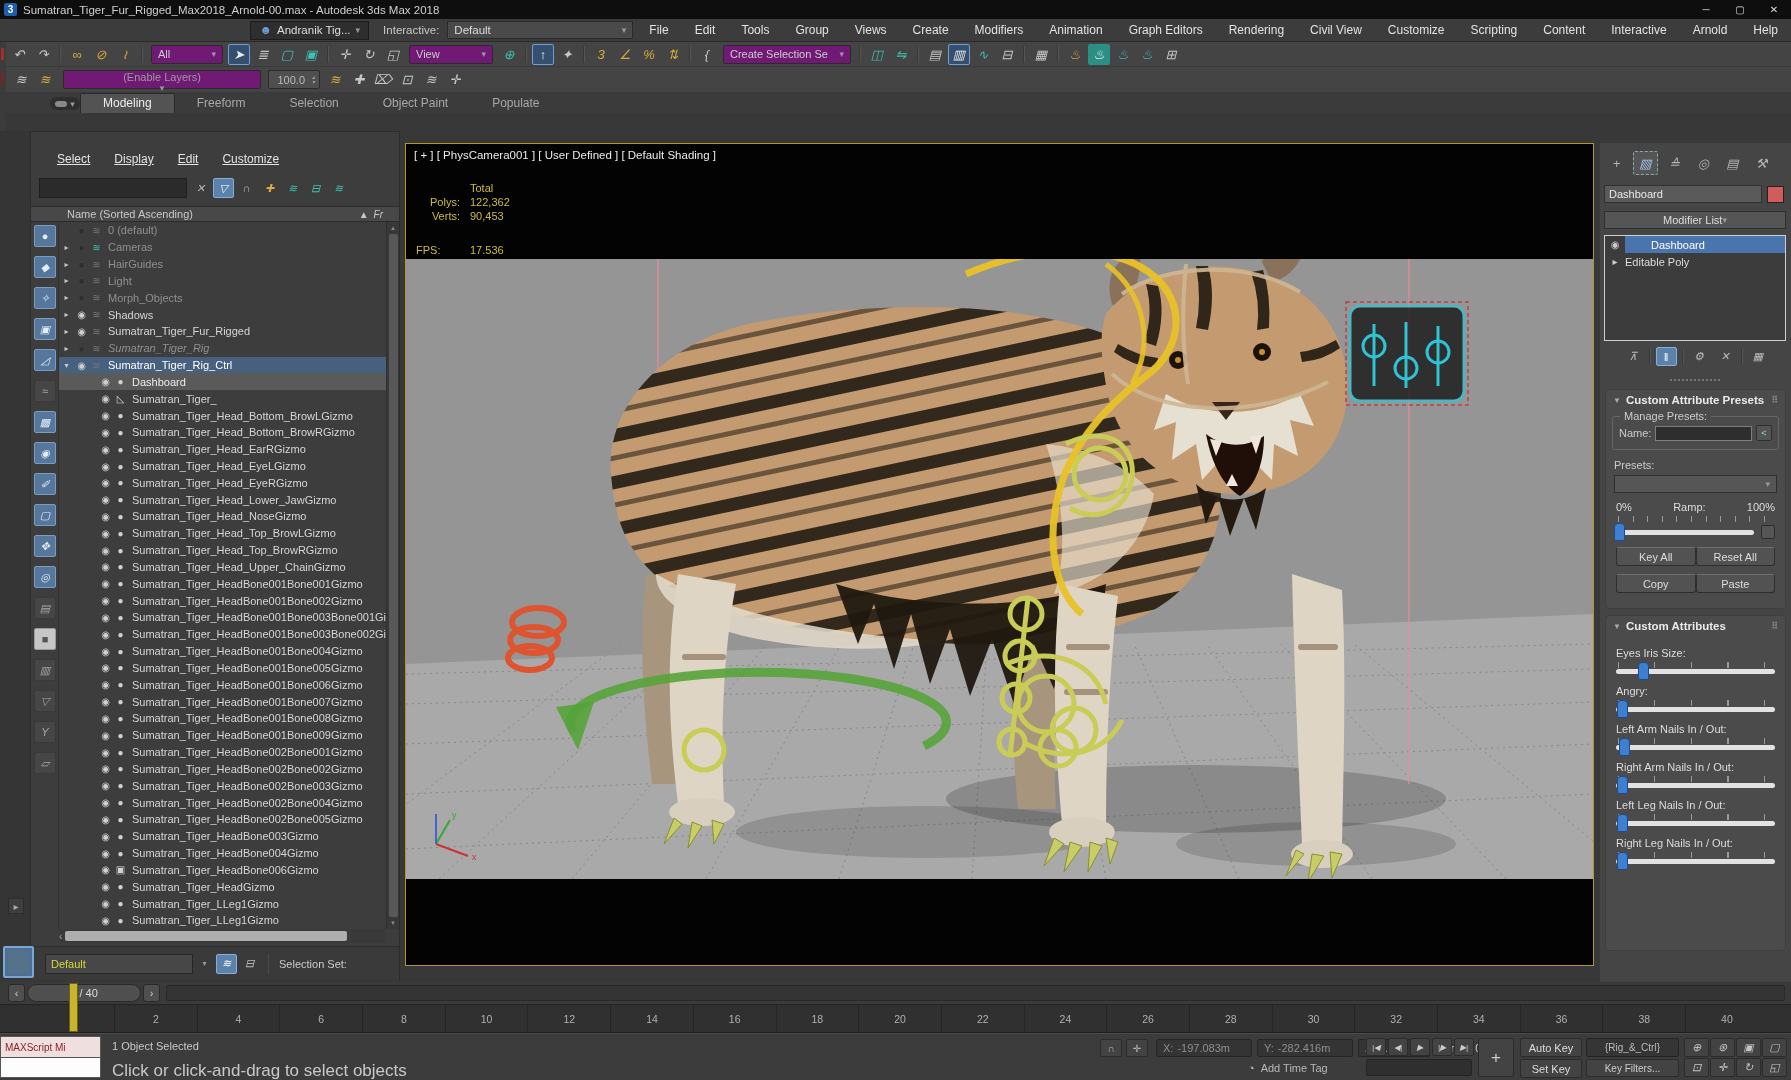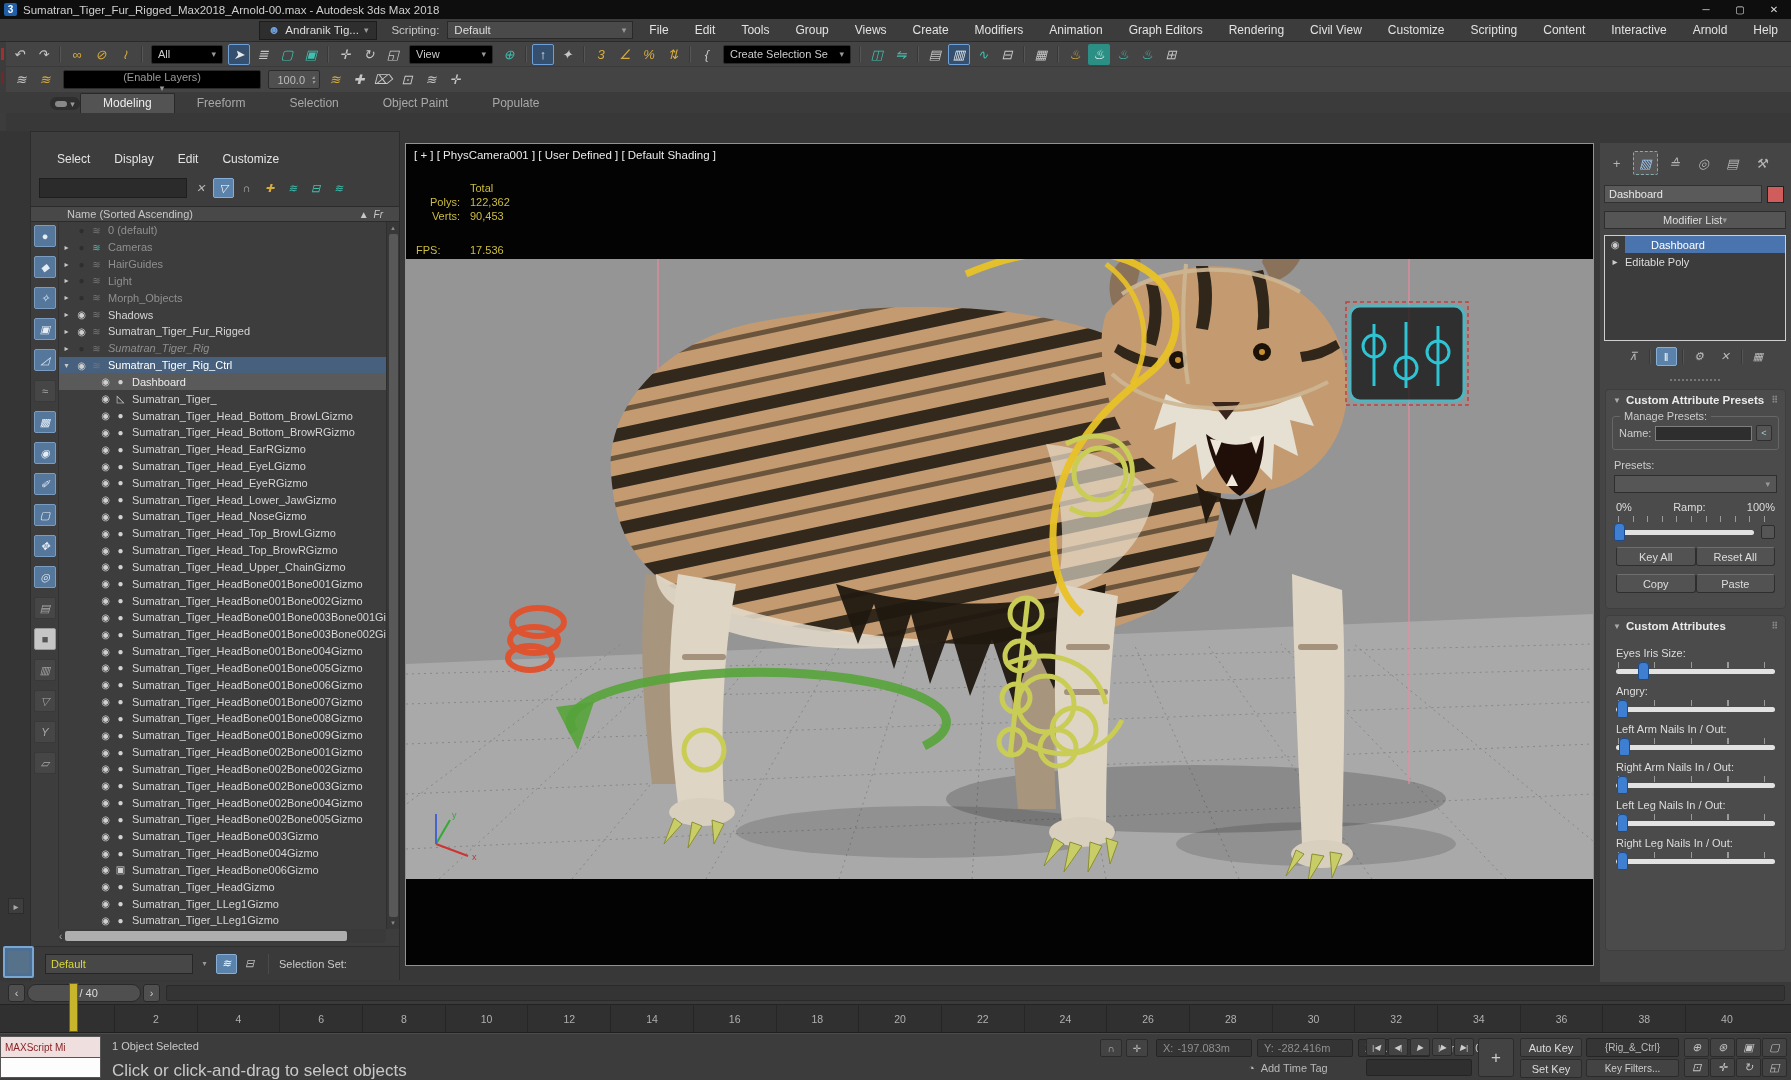--- a/index.html
+++ b/index.html
@@ -29,21 +29,21 @@
   
   .toolbar1 { left:0; top:42px; width:1791px; height:24px; background:#444; display:flex; align-items:center; padding-left:8px; gap:2px; }
   .toolbar2 { left:0; top:66px; width:1791px; height:26px; background:#444; border-top:1px solid #3a3a3a; display:flex; align-items:center; padding-left:10px; gap:4px; }
   .tb { display:flex; align-items:center; gap:2px; }
   .tbtn { width:22px; height:21px; display:flex; align-items:center; justify-content:center; font-size:13px; color:#c6c6c6; border-radius:2px; }
   .tbtn.gold { color:#d8ac3c; }
   .tbtn.teal { color:#3ec1b0; }
   .tbtn.active { background:#35506e; border:1px solid #6f9fd8; color:#e8e8e8; }
   .tbtn.tealbg { background:#2c8f86; color:#e8f8f4; }
   .tbtn.sep { width:2px; height:17px; padding:0; margin:0 3px; background:#383838; border-right:1px solid #555; }
-  .dd { height:19px; background:#000000; border:1px solid #2b2b2b; border-radius:2px; color:#ccc; font-size:11px; display:flex; align-items:center; justify-content:space-between; padding:0 6px; margin:0 3px; }
+  .dd { height:19px; background:#701a75; border:1px solid #2b2b2b; border-radius:2px; color:#ccc; font-size:11px; display:flex; align-items:center; justify-content:space-between; padding:0 6px; margin:0 3px; }
   .dd-all { width:72px; } .dd-view { width:84px; } .dd-sel { width:128px; }
   .dd-layers { width:198px; color:#9a9a9a;flex-direction:column; }
   .spinner { width:52px; height:19px; background:#4f4f4f; border:1px solid #2b2b2b; border-radius:2px; display:flex; align-items:center; font-size:11px; color:#bbb; }
   .spinner .val { flex:1; text-align:right; padding-right:3px; }
   .spinner .arr { width:11px; display:flex; flex-direction:column; align-items:center; font-size:6px; color:#999; line-height:5px; }
   .dockedge { left:0; top:42px; width:6px; height:90px; background:#3c3c3c; }
   .dockedge i { position:absolute; left:1px; width:3px; height:12px; }
   .dockedge i:nth-child(1){ top:6px; background:#a03030; }
   .dockedge i:nth-child(2){ top:30px; background:#702828; }
   .dockedge i:nth-child(3){ top:52px; background:#3f6f3f; }
@@ -54,21 +54,21 @@
   .rtab.active { background:#535353; color:#ededed; border:1px solid #292929; border-bottom:none; border-radius:2px 2px 0 0; }
   .ribbon-pill { margin-left:14px; margin-bottom:3px; width:30px; height:13px; background:#2e2e2e; border-radius:7px; display:flex; align-items:center; justify-content:center; gap:3px; color:#999; }
   .ribbon-pill b { width:12px; height:6px; background:#888; border-radius:3px; }
   .subtabrow { left:0; top:113px; width:1791px; height:18px; background:#343434; display:flex; padding-left:10px; }
   .subtab { background:#414141; border:1px solid #6e6e6e; border-bottom:none; color:#ddd; font-size:11.5px; padding:1px 11px 0; border-radius:2px 2px 0 0; }
 
   
   .dockstrip { left:0; top:131px; width:30px; height:849px; background:#353535; }
   .collapse-btn { left:8px; top:898px; width:16px; height:16px; color:#aaa; font-size:10px; display:flex; align-items:center; justify-content:center; background:#3e3e3e; border:1px solid #2c2c2c; }
   .explorer { left:30px; top:131px; width:370px; height:849px; background:#3d3d3d; border:1px solid #2c2c2c; }
-  .ex-menus { position:absolute; top:20px; left:26px; display:flex; gap:24px; font-size:12px; color:#e4e4e4; }
+  .ex-menus { position:absolute; top:20px; left:26px; display:flex; gap:24px; font-size:12px; color:#e4e4e4;text-decoration:underline; }
   .ex-search { position:absolute; top:44px; left:8px; right:6px; height:24px; display:flex; align-items:center; gap:3px; }
   .ex-search input { width:148px; height:20px; background:#2b2b2b; border:1px solid #1e1e1e; color:#ccc; font-size:11px; padding:0 4px; }
   .exbtn { width:21px; height:20px; display:flex; align-items:center; justify-content:center; font-size:11px; color:#b8b8b8; border-radius:2px; }
   .exbtn.active { background:#5a82aa; border:1px solid #86aed6; color:#fff; }
   .exbtn.gold { color:#d8ac3c; } .exbtn.teal { color:#3ec1b0; }
   .ex-header { position:absolute; top:74px; left:0; right:0; height:16px; background:#484848; border-top:1px solid #2b2b2b; border-bottom:1px solid #2b2b2b; color:#c8c8c8; font-size:11px; display:flex; align-items:center; }
   .ex-header .h1 { margin-left:36px; }
   .ex-header .hr { margin-left:auto; margin-right:16px; display:flex; gap:5px; align-items:center; font-size:10px; }
   .ex-body { position:absolute; top:90px; left:0; right:0; height:707px; display:flex; }
   .ex-filtercol { width:28px; display:flex; flex-direction:column; gap:9px; padding:3px 0 0 3px; border-right:1px solid #333; }
@@ -199,21 +199,21 @@
     </span>
   </div>
 
   <div class="abs menubar">
 
     <span class="userbox">
       <span class="usericon">☻</span>
       <span>Andranik Tig...</span>
       <span class="caret">▾</span>
     </span>
-    <span class="wslabel">Scripting:</span>
+    <span class="wslabel">Interactive:</span>
     <span class="wscombo">
       <span>Default</span>
       <span class="caret">▾</span>
     </span>
   <span class="mi">File</span>
       <span class="mi">Edit</span>
       <span class="mi">Tools</span>
       <span class="mi">Group</span>
       <span class="mi">Views</span>
       <span class="mi">Create</span>

